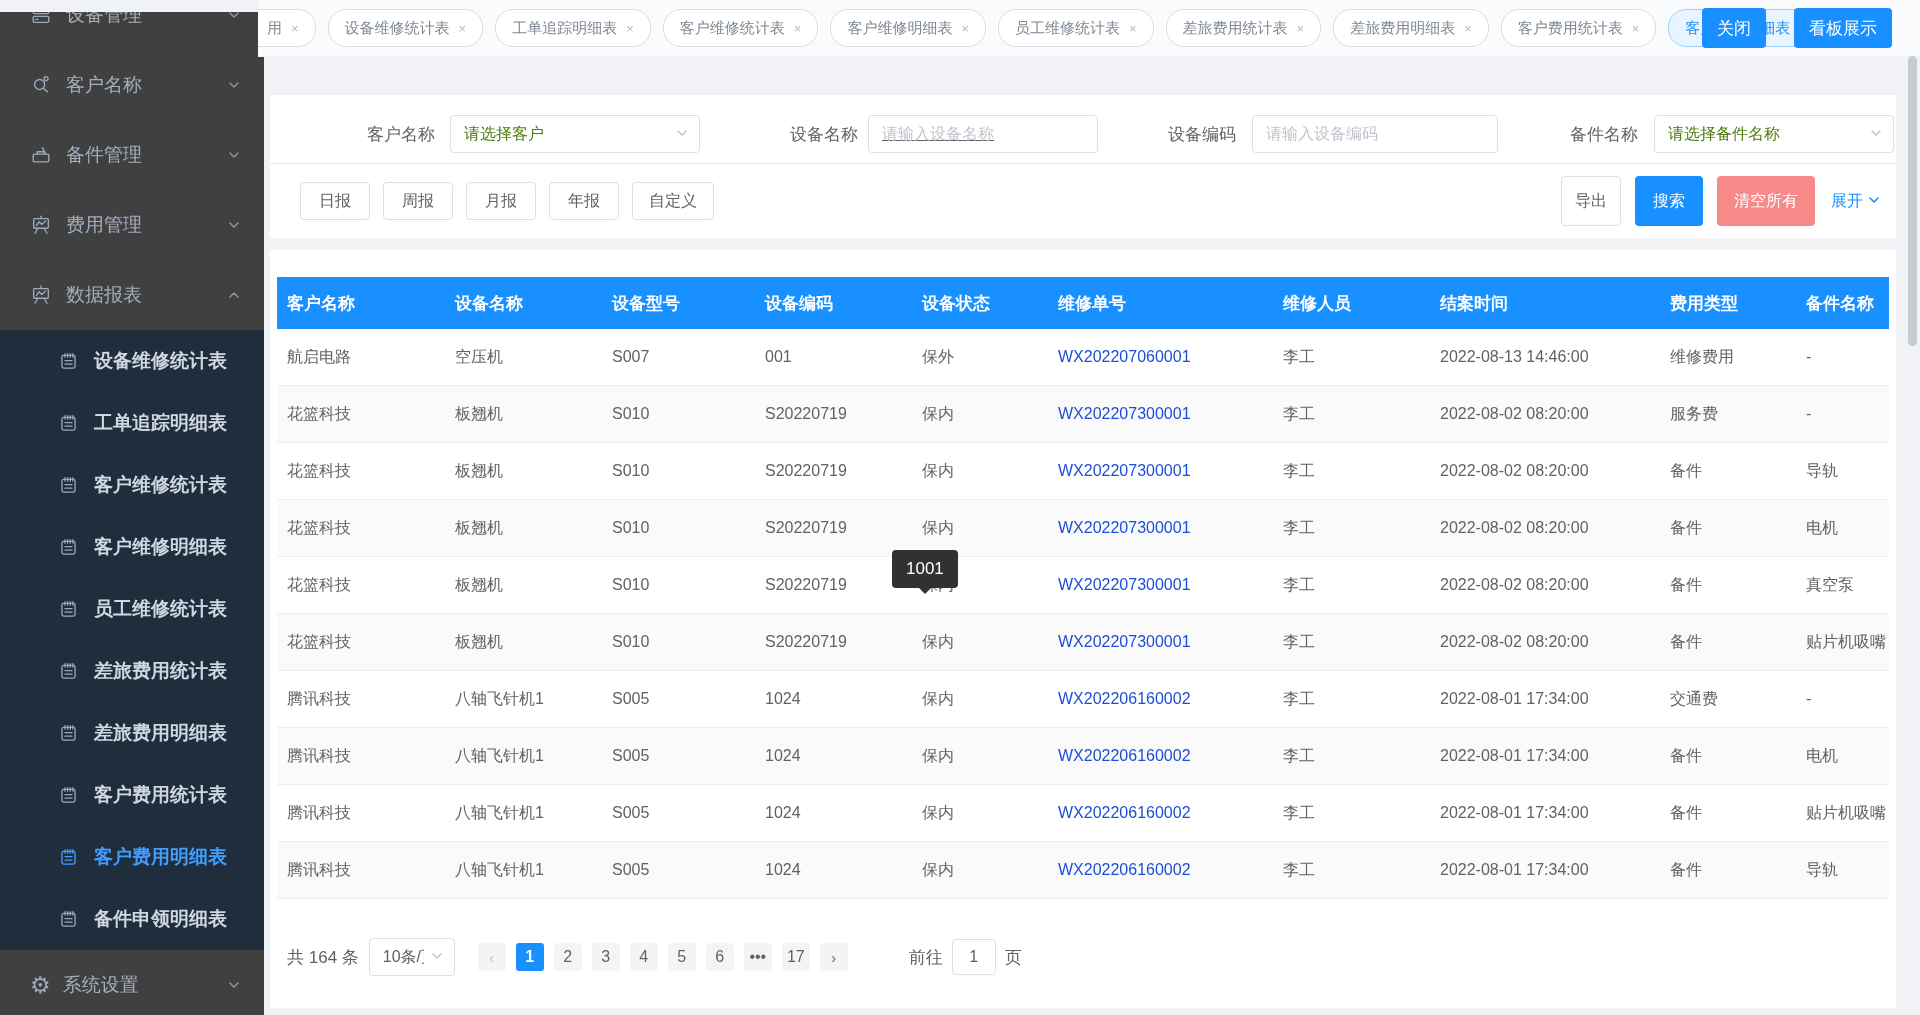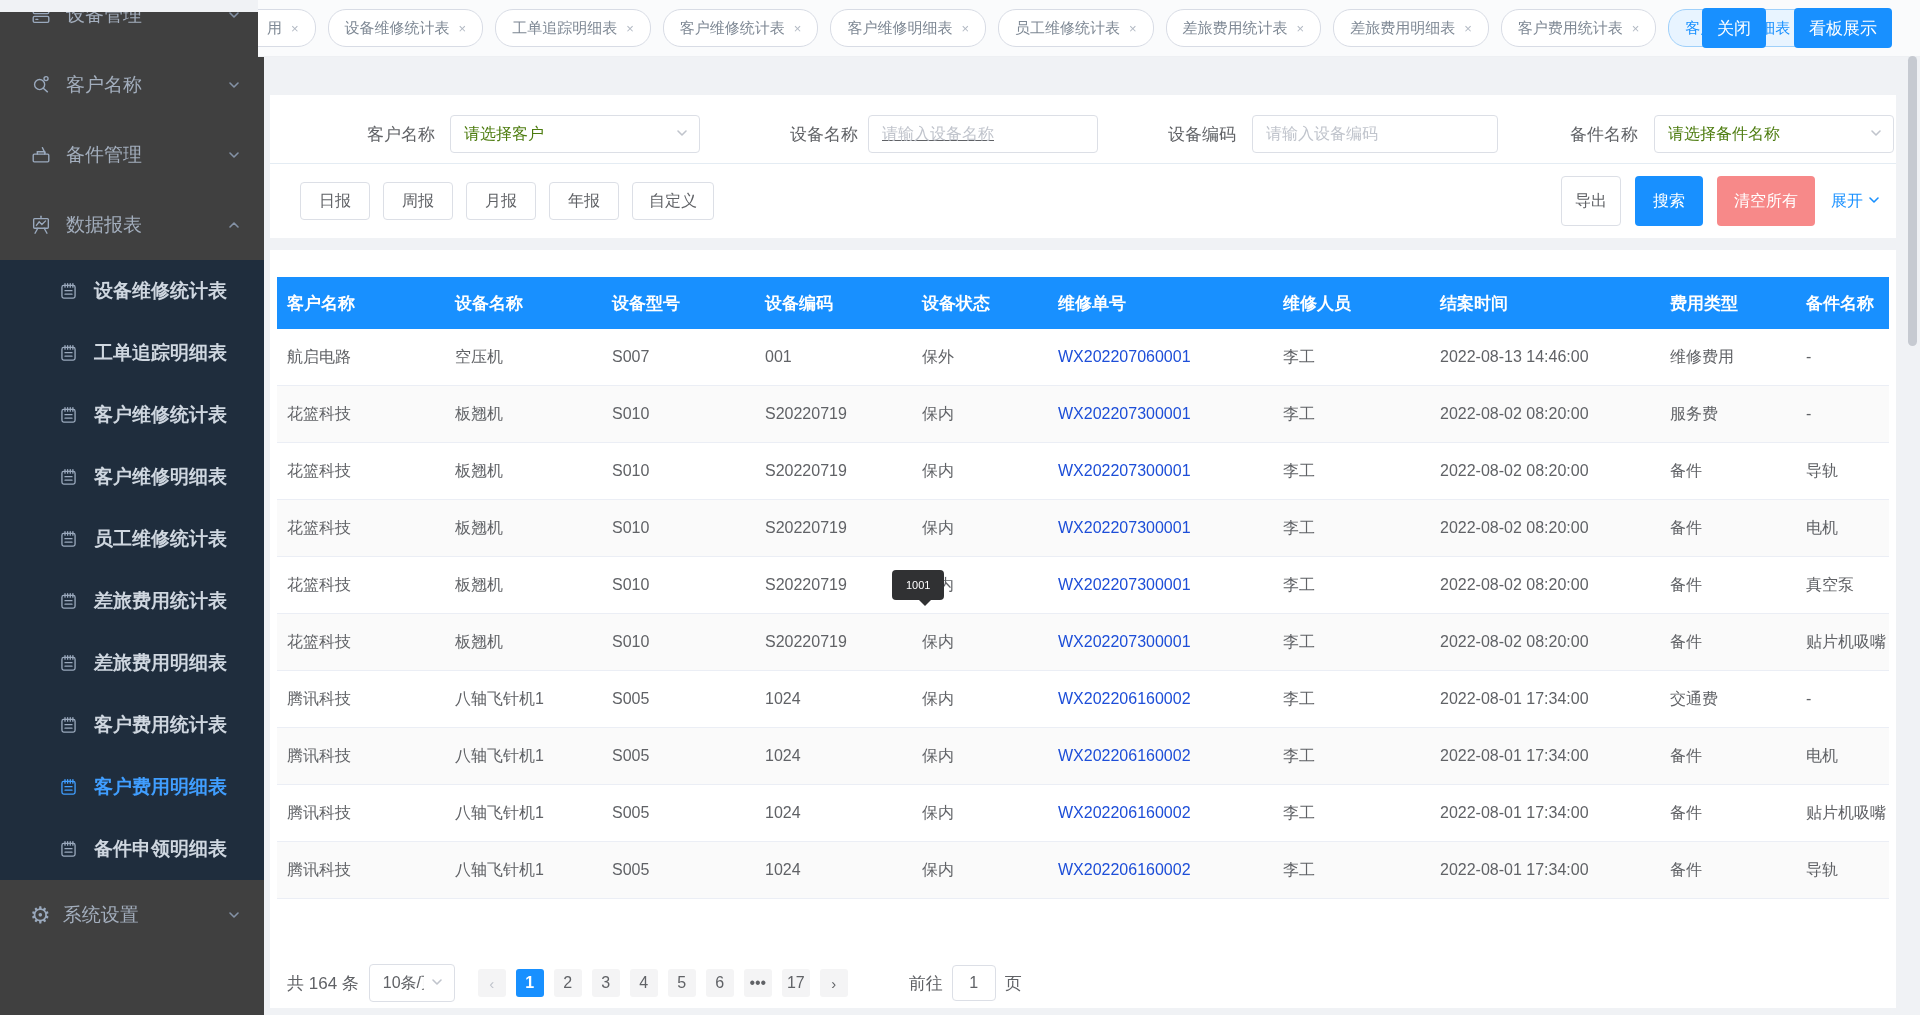--- a/index.html
+++ b/index.html
@@ -65,26 +65,26 @@
   
   .table-card{position:absolute;left:270px;top:250px;width:1626px;height:758px;background:#fff;}
   .tbl{position:absolute;left:7px;top:27px;width:1612px;}
   .trow{display:grid;grid-template-columns:168px 157px 153px 157px 136px 225px 157px 230px 136px minmax(0,1fr);
         align-items:center;}
   .trow>div{padding:0 10px;white-space:nowrap;overflow:hidden;position:relative;}
   .thead{height:52px;background:#1890ff;color:#fff;font-size:17px;font-weight:700;}
   .tbody .trow{height:56px;border-bottom:1px solid #ebeef5;font-size:16px;color:#606266;background:#fff;}
   .tbody .trow:nth-child(even){background:#fafafa;}
   .link{color:#1d4ed8;cursor:pointer;}
-  .tooltip{position:absolute;left:622px;top:320px;background:#303133;color:#fff;font-size:11px;
+  .tooltip{position:absolute;left:622px;top:300px;background:#303133;color:#fff;font-size:17px;
            padding:9px 14px;border-radius:4px;z-index:5;}
   .tooltip:after{content:"";position:absolute;left:26px;bottom:-6px;width:0;height:0;
            border-left:7px solid transparent;border-right:7px solid transparent;border-top:7px solid #303133;}
   
-  .pagination{position:absolute;left:17px;top:715px;height:36px;display:flex;align-items:center;}
+  .pagination{position:absolute;left:17px;top:689px;height:36px;display:flex;align-items:center;}
   .ptotal{font-size:17px;color:#606266;margin-right:10px;}
   .psize{width:86px;margin-right:18px;}
   .psize .ph{color:#606266;}
   .pgbtn{min-width:28px;height:28px;border:none;border-radius:3px;background:#f4f4f5;color:#606266;
          font-size:16px;margin:0 5px;cursor:pointer;display:flex;align-items:center;justify-content:center;
          padding:0 4px;font-family:"Liberation Sans","DejaVu Sans",sans-serif;}
   .pgbtn.active{background:#1890ff;color:#fff;font-weight:700;}
   .pgbtn.nav{color:#606266;font-size:15px;}
   .pgbtn.nav.disabled{color:#c0c4cc;cursor:default;}
   .goto{display:flex;align-items:center;margin-left:56px;font-size:17px;color:#606266;}
@@ -123,20 +123,33 @@
               <polyline points="2,4 6,8 10,4" fill="none" stroke="#8492a6" stroke-width="1.6" stroke-linecap="round" stroke-linejoin="round"></polyline>
             </svg></span>
         </div>
         <div class="mitem">
           <svg class="micon" viewBox="0 0 24 24" fill="none" stroke="#9aa9bd" stroke-width="1.5" stroke-linecap="round">
             <rect x="3.5" y="11" width="17" height="8.5" rx="1.2"></rect>
             <path d="M8 11 V8.5 h8 V11"></path>
             <line x1="13.5" y1="4" x2="16.5" y2="10"></line>
           </svg>
           <span>备件管理</span>
+          <span class="chev"><svg width="12" height="12" viewBox="0 0 12 12">
+              <polyline points="2,4 6,8 10,4" fill="none" stroke="#8492a6" stroke-width="1.6" stroke-linecap="round" stroke-linejoin="round"></polyline>
+            </svg></span>
+        </div>
+        <div class="mitem">
+          <svg class="micon" viewBox="0 0 24 24" fill="none" stroke="#9aa9bd" stroke-width="1.5" stroke-linecap="round">
+            <rect x="4" y="5" width="16" height="10.5" rx="1"></rect>
+            <polyline points="7,12.5 10,8.5 13,11.5 17,7.5"></polyline>
+            <line x1="12" y1="2.5" x2="12" y2="5"></line>
+            <line x1="8.5" y1="15.5" x2="5.5" y2="21"></line>
+            <line x1="15.5" y1="15.5" x2="18.5" y2="21"></line>
+          </svg>
+          <span>费用管理</span>
           <span class="chev"><svg width="12" height="12" viewBox="0 0 12 12">
               <polyline points="2,4 6,8 10,4" fill="none" stroke="#8492a6" stroke-width="1.6" stroke-linecap="round" stroke-linejoin="round"></polyline>
             </svg></span>
         </div>
         <div class="mitem">
           <svg class="micon" viewBox="0 0 24 24" fill="none" stroke="#9aa9bd" stroke-width="1.5" stroke-linecap="round">
             <rect x="4" y="5" width="16" height="10.5" rx="1"></rect>
             <polyline points="7,12.5 10,8.5 13,11.5 17,7.5"></polyline>
             <line x1="12" y1="2.5" x2="12" y2="5"></line>
             <line x1="8.5" y1="15.5" x2="5.5" y2="21"></line>

